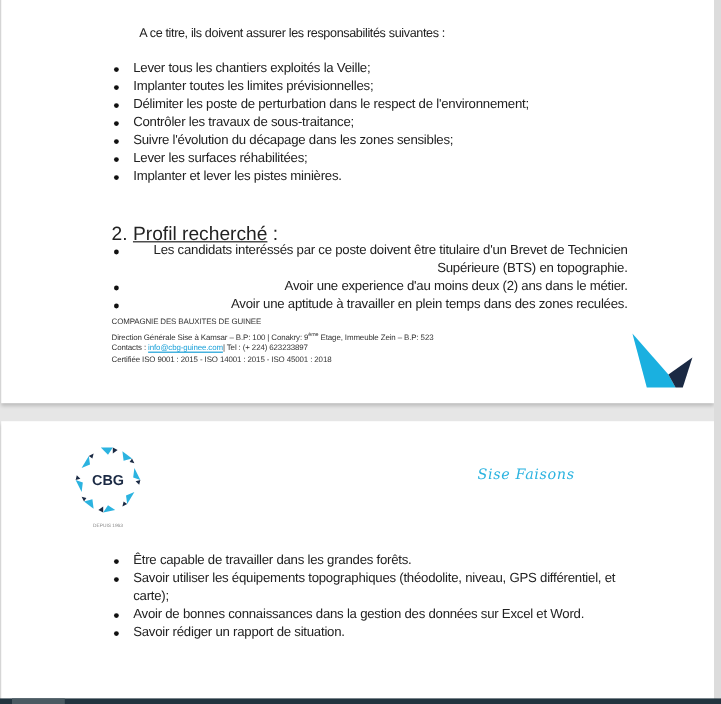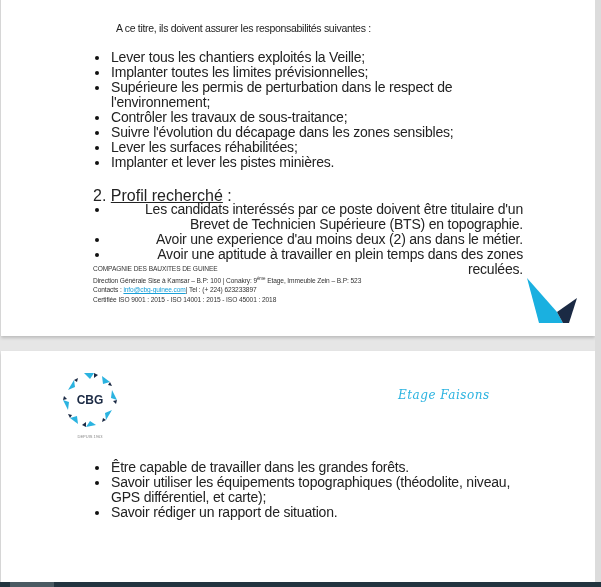--- a/index.html
+++ b/index.html
@@ -23,21 +23,21 @@
       position:absolute; left:0; bottom:0; width:601px; height:5px; background:#22343f;
     }
     .taskbar .tb-active {
       position:absolute; left:10px; top:0; width:44px; height:5px; background:#4a5a62;
     }
     .intro {
       position:absolute; left:92px; top:22px; font-size:10.5px; letter-spacing:-0.3px; color:#222;margin-left:23px;
     }
     ul.bullets { list-style:none; margin:0; padding:0; position:absolute; }
     ul.bullets li {
-      position:relative; padding-left:18px; font-size:14px; line-height:15px;
+      position:relative; padding-left:18px; font-size:11px; line-height:15px;
       letter-spacing:-0.2px; color:#222;
     }
     ul.bullets li::before {
       content:""; position:absolute; left:2px; top:6px; width:4px; height:4px;
       border-radius:50%; background:#111;
     }
     #resp-list { left:92px; top:50px; width:460px; }
     .section-head {
       position:absolute; left:92px; top:196px; font-size:16px; color:#222;
     }
@@ -66,21 +66,21 @@
   </style>
 </head>
 <body>
 
 <div class="page" id="page1">
   <div class="intro" style="top:32px;">A ce titre, ils doivent assurer les responsabilités suivantes :</div>
 
   <ul class="bullets" id="resp-list" style="top:60px;">
     <li>Lever tous les chantiers exploités la Veille;</li>
     <li>Implanter toutes les limites prévisionnelles;</li>
-    <li>Supérieure les permis de perturbation dans le respect de l'environnement;</li>
+    <li>Délimiter les poste de perturbation dans le respect de l'environnement;</li>
     <li>Contrôler les travaux de sous-traitance;</li>
     <li>Suivre l'évolution du décapage dans les zones sensibles;</li>
     <li>Lever les surfaces réhabilitées;</li>
     <li>Implanter et lever les pistes minières.</li>
   </ul>
 
   <div class="section-head" style="top:197px;">
     <span>2.</span>
     <span class="u">Profil recherché</span><span> :</span>
   </div>
@@ -132,26 +132,27 @@
           <polygon points="-27,0 -26,-4 -23,-1"></polygon>
           <polygon points="-16,-20 -12,-22 -13,-18"></polygon>
         </g>
         <text x="0" y="4" text-anchor="middle" font-family="Liberation Sans, sans-serif" font-weight="bold" font-size="12" fill="#1b2a44">CBG</text>
       </g>
     </svg>
     <div style="font-size:4px; color:#888; text-align:center; width:64px; margin-top:1px;">DEPUIS 1963</div>
   </div>
 
   <div class="slogan" style="top:37px;">
-    <div class="script">Etage Faisons</div>
+    <div class="script">Sise Faisons</div>
   </div>
 
   <ul class="bullets" id="profile-list-2" style="top:109px;">
     <li>Être capable de travailler dans les grandes forêts.</li>
     <li>Savoir utiliser les équipements topographiques (théodolite, niveau, GPS différentiel, et carte);</li>
+    <li>Avoir de bonnes connaissances dans la gestion des données sur Excel et Word.</li>
     <li>Savoir rédiger un rapport de situation.</li>
   </ul>
 </div>
 
 <div class="scrollbar-track"></div>
 
 <div class="taskbar">
   <div class="tb-active"></div>
 </div>
 

